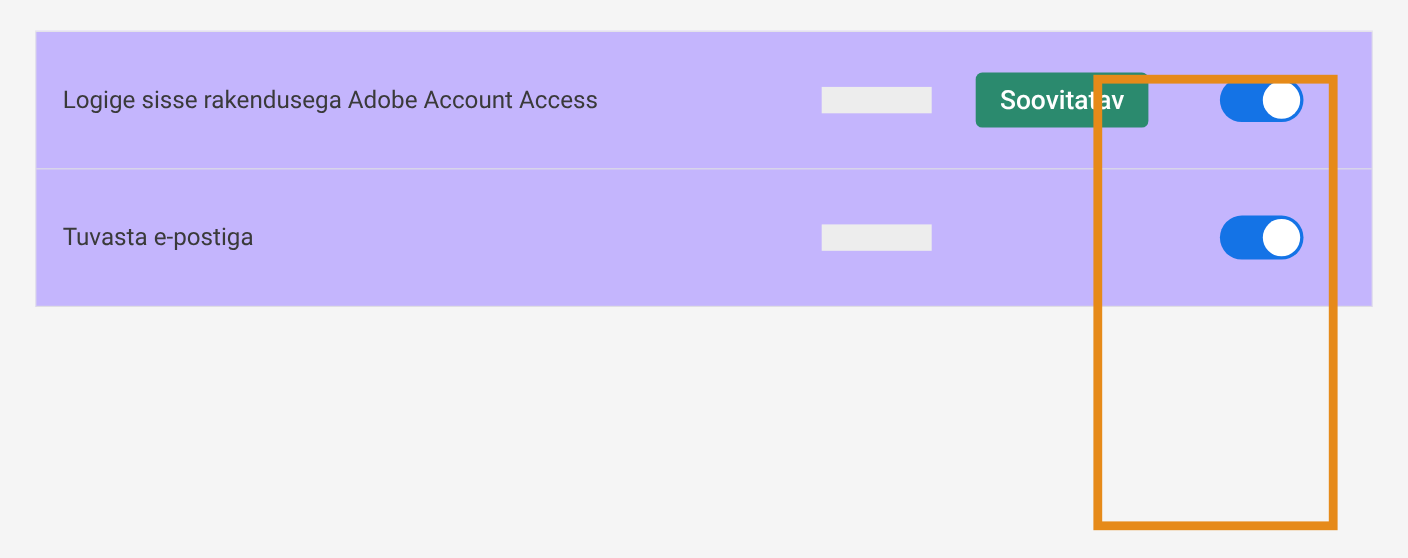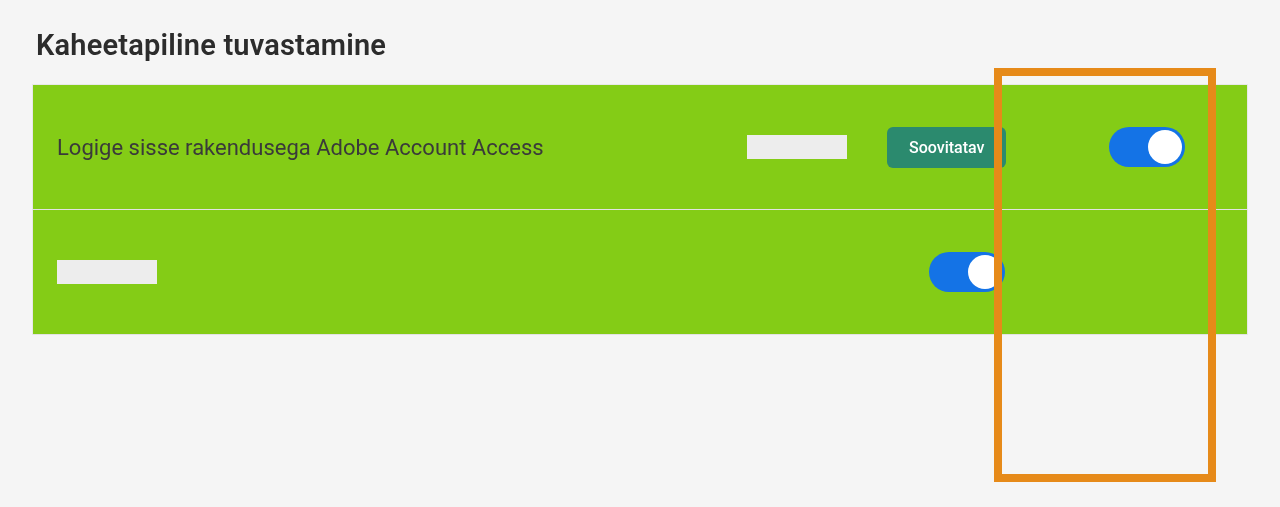--- a/index.html
+++ b/index.html
@@ -24,21 +24,21 @@
     .section-title {
       font-size: 29px;
       font-weight: 600;
       color: #2c2c2c;
       margin-bottom: 22px;
       letter-spacing: 0.2px;
       padding-left: 4px;
     }
 
     .rows {
-      background: #84cc16;
+      background: #c4b5fd;
       border-top: 1px solid #e8e8e8;
       border-left: 1px solid #e8e8e8;
       border-right: 1px solid #e8e8e8;
     }
 
     .row {
       display: grid;
       grid-template-columns: 1fr 140px 160px 200px;
       align-items: center;
       height: 125px;
@@ -63,21 +63,21 @@
       display: flex;
       align-items: center;
       justify-content: flex-start;
     }
 
     .badge {
       display: inline-block;
       padding: 11px 22px;
       background: #2b8a6e;
       color: #ffffff;
-      font-size: 16px;
+      font-size: 24px;
       font-weight: 500;
       border-radius: 6px;
     }
 
     .toggle-cell {
       display: flex;
       align-items: center;
       justify-content: center;
     }
 
@@ -107,38 +107,38 @@
       top: 68px;
       left: 994px;
       width: 222px;
       height: 414px;
     }
   </style>
 </head>
 <body>
 
 <div class="container">
-  <h2 class="section-title">Kaheetapiline tuvastamine</h2>
 
   <div class="rows">
 
     <div class="row">
       <div class="row-label">Logige sisse rakendusega Adobe Account Access</div>
       <div class="placeholder-block"></div>
       <div class="badge-cell">
         <span class="badge">Soovitatav</span>
       </div>
       <div class="toggle-cell">
         <div class="toggle">
           <div class="toggle-knob"></div>
         </div>
       </div>
     </div>
 
     <div class="row">
+      <div class="row-label">Tuvasta e-postiga</div>
       <div class="placeholder-block"></div>
       <div class="badge-cell"></div>
       <div class="toggle-cell">
         <div class="toggle">
           <div class="toggle-knob"></div>
         </div>
       </div>
     </div>
 
 

